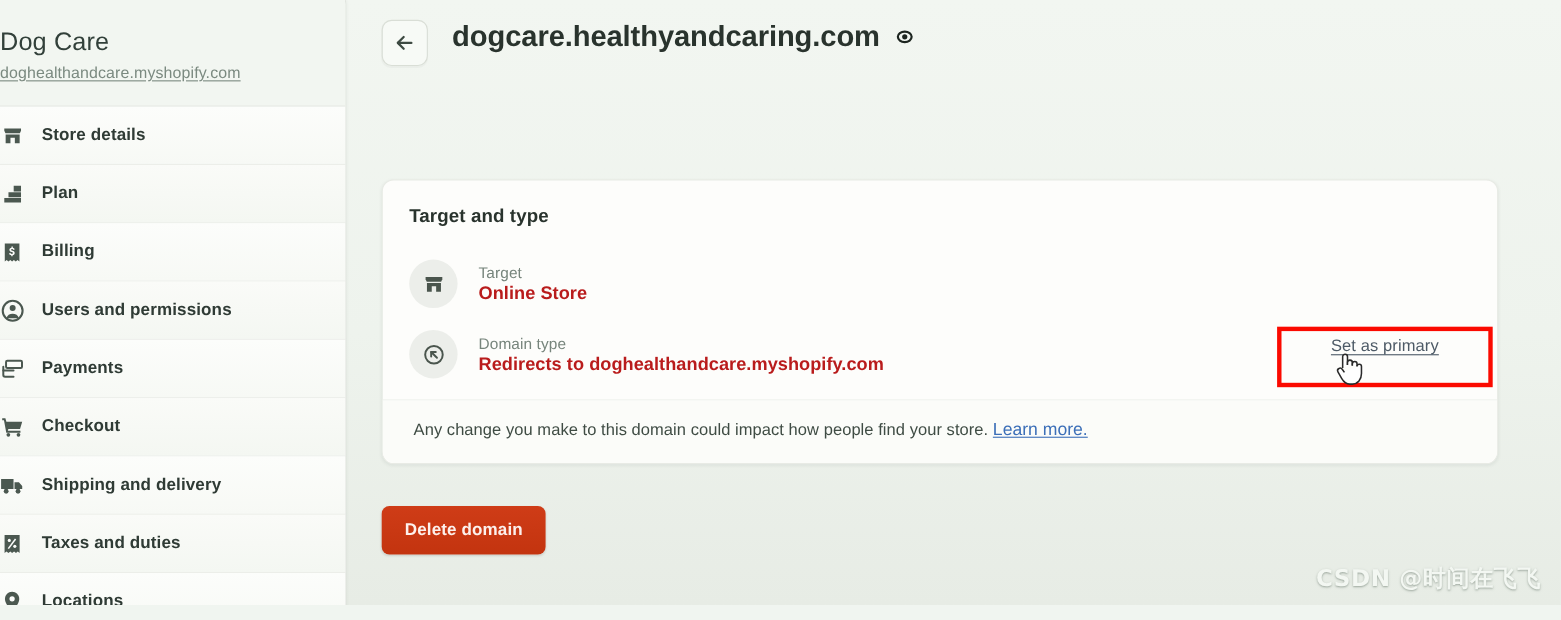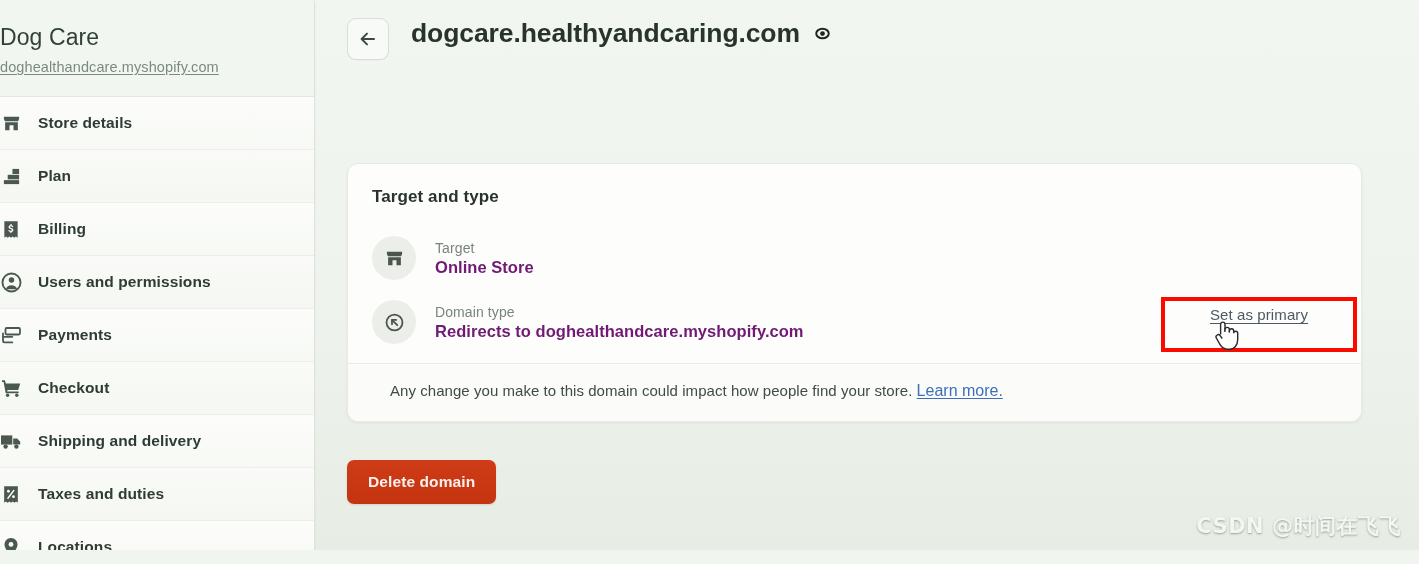--- a/index.html
+++ b/index.html
@@ -189,21 +189,21 @@
   .detail-avatar svg { display: block; }
   .detail-text { flex: 1; }
   .detail-label {
     font-size: 14px;
     color: #77857c;
     margin-bottom: 2px;
     letter-spacing: 0.1px;
   }
   .detail-value {
     font-size: 16.5px;
-    color: #701a75;
+    color: #b91c1c;
     font-weight: 700;
     letter-spacing: 0.05px;
   }
 
   .set-primary-wrap {
     position: absolute;
     right: -20px;
     top: 2px;
     width: 196px;
     height: 55px;
@@ -226,21 +226,21 @@
   }
   .hand-cursor {
     position: absolute;
     left: 48px;
     top: 18px;
     pointer-events: none;
   }
 
   .card-footer {
     border-top: 1px solid #ebeee8;
-    padding: 18px 24px 21px 42px;
+    padding: 18px 24px 21px 28px;
     background: #fbfcf9;
     border-radius: 0 0 11px 11px;
   }
   .footer-note {
     font-size: 15px;
     color: #3f4c44;
     letter-spacing: 0.05px;
   }
   .learn-more {
     color: #3c6fb8;

